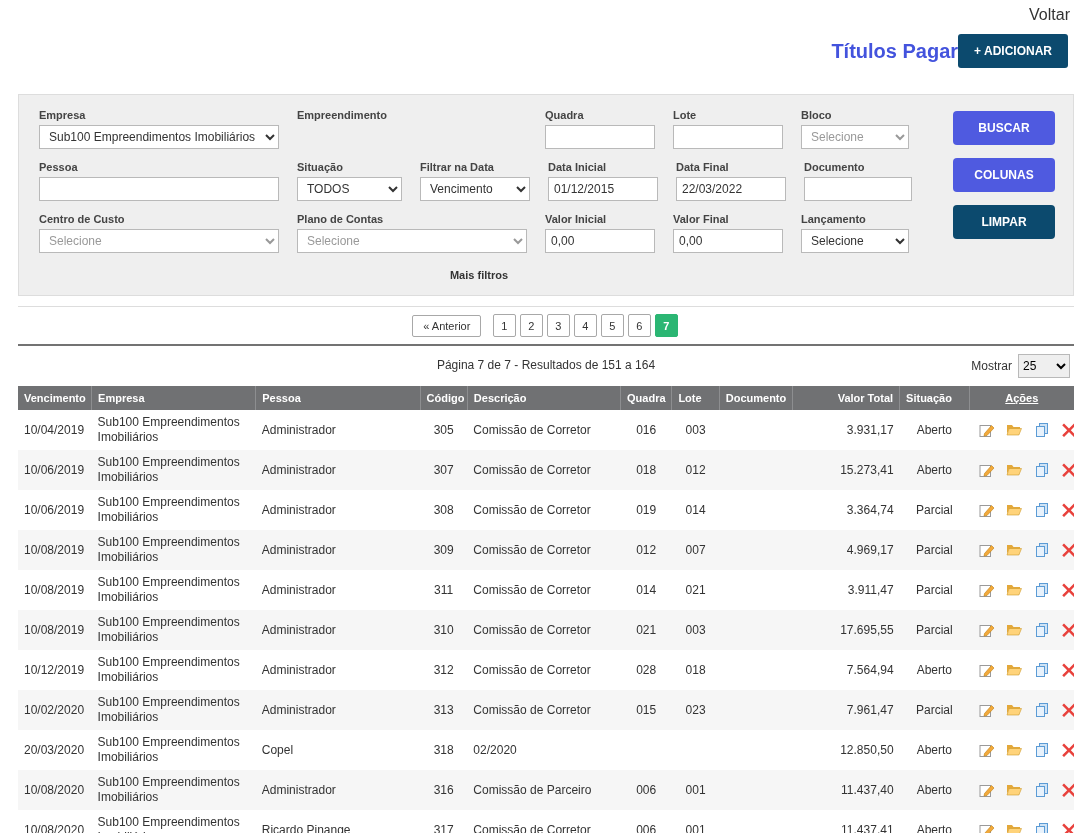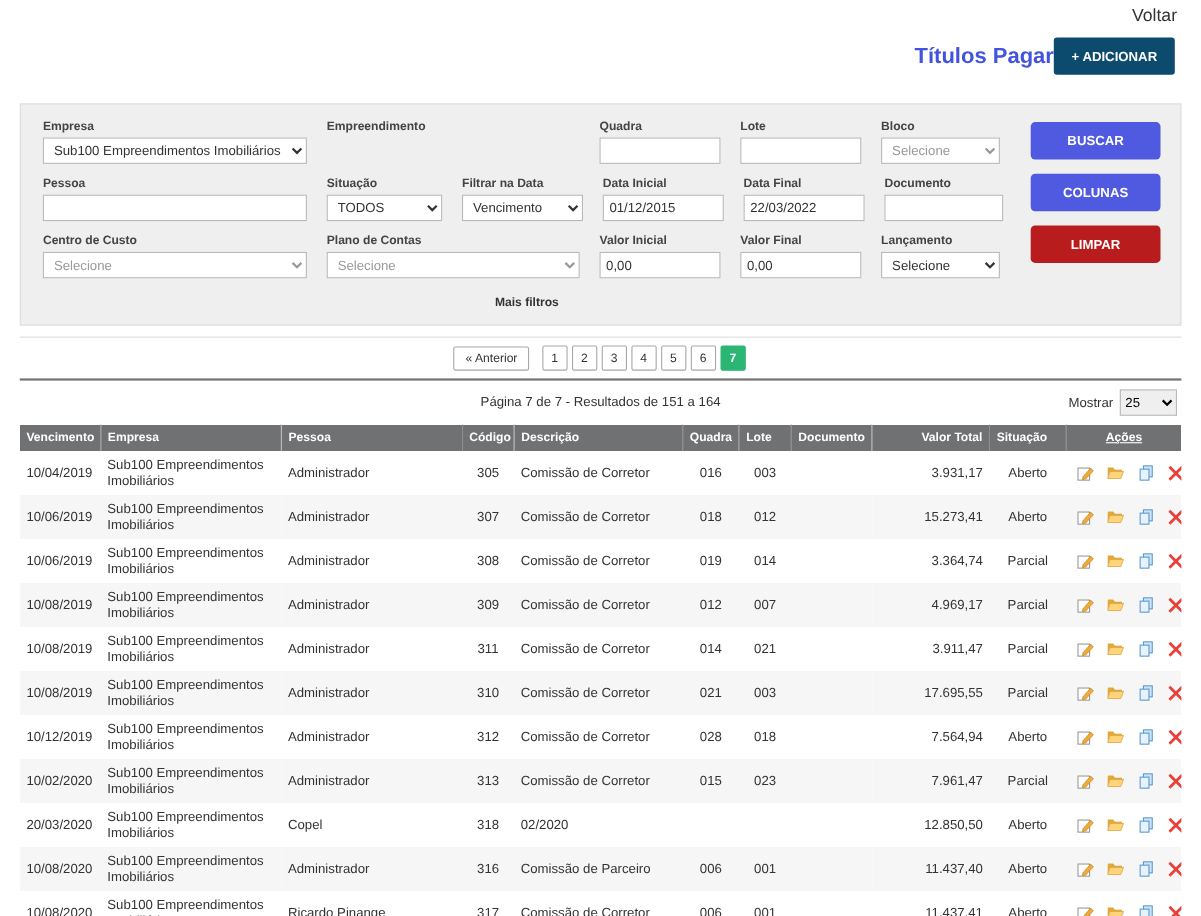--- a/index.html
+++ b/index.html
@@ -37,23 +37,23 @@
     font-family:inherit; font-size:12px; color:#333; padding:0 5px; width:100%;
   }
   select.gray { color:#999; }
   .w-lg { width:240px; } .w-md { width:230px; } .w-sm { width:110px; }
   .w-xs { width:105px; } .w-end { width:108px; }
   .more-filters { text-align:center; font-weight:bold; font-size:11px; padding:4px 0 6px; cursor:pointer; width:880px; }
   .filter-buttons {
     position:absolute; top:16px; right:18px;
     display:flex; flex-direction:column; gap:13px;
   }
-  .filter-buttons .btn { width:118px; height:34px; font-size:12px; }
+  .filter-buttons .btn { width:102px; height:34px; font-size:12px; }
   .btn-blue { background:#4f5ae0; }
-  .btn-green { background:#b91c1c; }
+  .btn-green { background:#0c4a6e; }
 
   
   .pagination-bar {
     margin:10px 18px 0;
     border-top:1px solid #ddd; border-bottom:2px solid #737373;
     padding:7px 0; text-align:center;
   }
   .prev-btn {
     border:1px solid #a8a8a8; background:#fff; font-family:inherit;
     font-size:11px; padding:4px 10px; margin-right:6px; cursor:pointer; border-radius:2px; color:#333;

